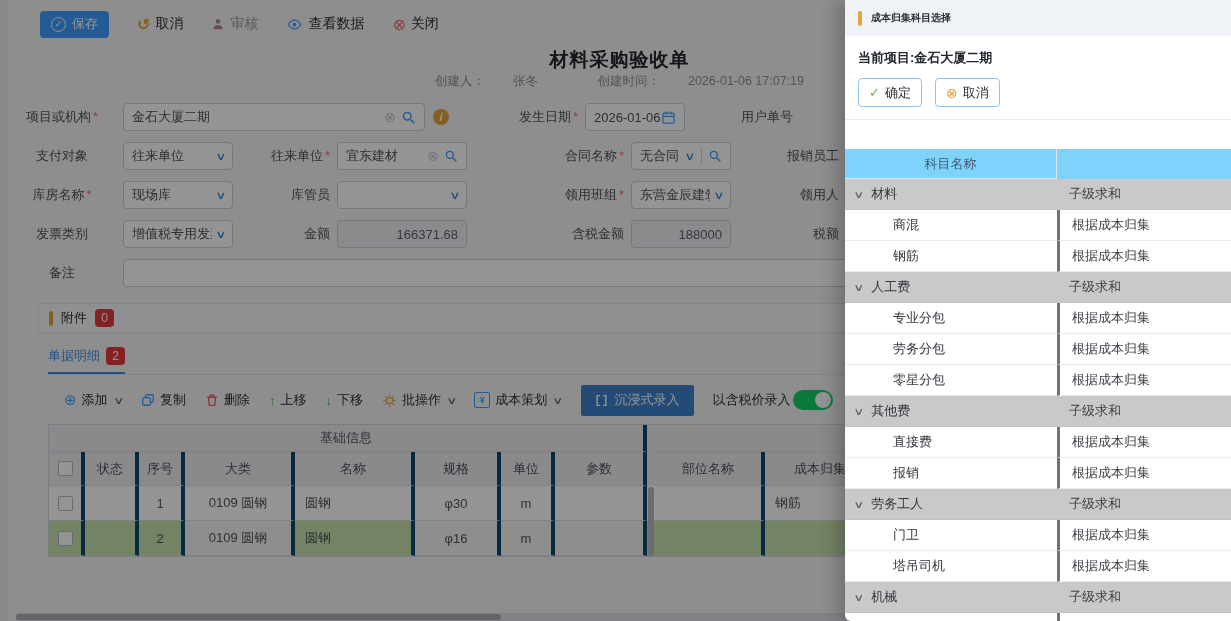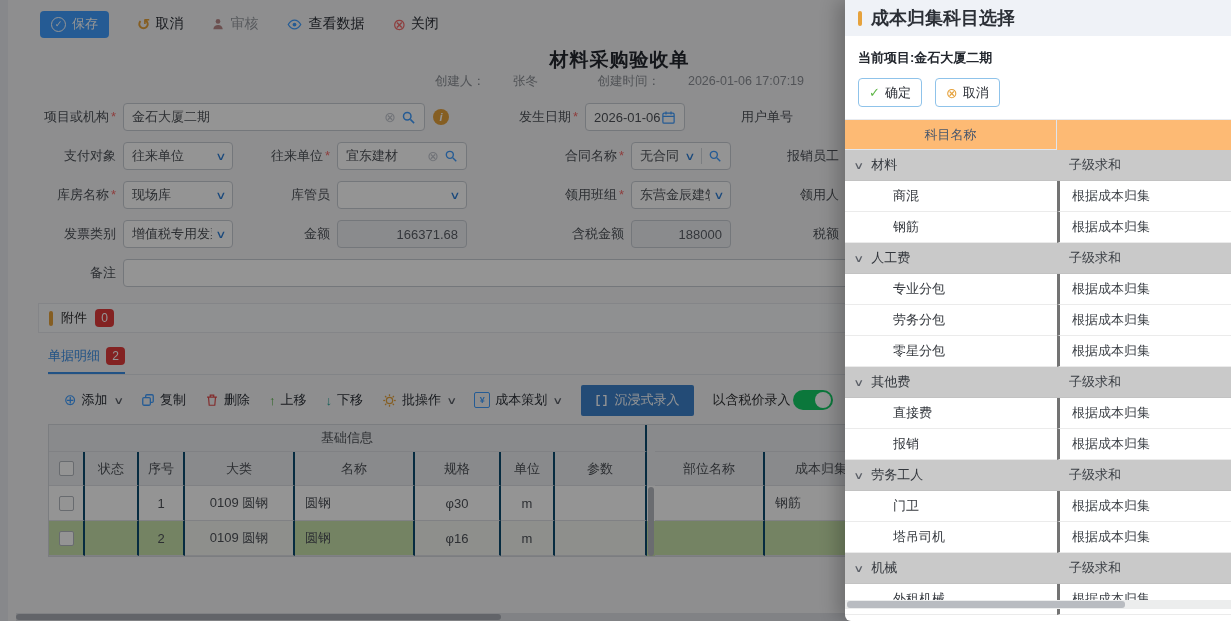--- a/index.html
+++ b/index.html
@@ -20,21 +20,21 @@
   .tool-link.disabled{color:#9a9da3;}
 
   
   .doc-title{margin-top:8px;text-align:center;font-size:19px;font-weight:bold;color:#23272e;letter-spacing:1px;}
   .doc-sub{text-align:center;font-size:12.5px;color:#8d9096;}
   .doc-sub span{margin:0 14px;}
 
   
   .form{margin-top:13px;}
   .frow{display:flex;align-items:center;height:28px;margin-bottom:11px;}
-  .flabel{width:108px;text-align:right;padding-right:0;color:#4e5258;}
+  .flabel{width:108px;text-align:center;padding-right:0;color:#4e5258;}
   .flabel2{width:97px;text-align:right;color:#4e5258;}
   .flabelM{width:118px;text-align:right;color:#4e5258;padding-left:39px;}
   .flabelR{width:108px;text-align:right;color:#4e5258;}
   .req{color:#f56c6c;margin-left:2px;}
   .ctrl{height:28px;box-sizing:border-box;border:1px solid #c9cdd4;border-radius:4px;background:#fff;
         display:flex;align-items:center;padding:0 8px;color:#4e5258;margin-left:7px;overflow:hidden;white-space:nowrap;}
   .ctrl .val{overflow:hidden;text-overflow:clip;white-space:nowrap;}
   .ctrl.readonly{background:#eef0f3;justify-content:flex-end;color:#5a5e66;}
   .w345{width:302px;} .w110{width:110px;} .w130{width:130px;} .w100{width:100px;}
   .chev{margin-left:auto;color:#2f7fd6;font-size:11px;transform:scaleX(1.4);padding-left:4px;}
@@ -69,21 +69,21 @@
   .btn-immersive{display:flex;align-items:center;gap:7px;height:31px;padding:0 14px;background:#3d82cc;
                  color:#fff;border-radius:2px;cursor:pointer;}
   .toggle-wrap{display:flex;align-items:center;gap:2px;}
   .toggle{width:40px;height:20px;border-radius:10px;background:#13ce66;position:relative;cursor:pointer;}
   .toggle .knob{position:absolute;right:2px;top:2px;width:16px;height:16px;border-radius:50%;background:#fff;}
 
   
   .mtable{margin:8px 0 0 40px;width:856px;overflow:hidden;position:relative;
           border:1px solid #d4d7dc;background:#fff;}
   .mgrid{display:grid;grid-template-columns:36px 54px 46px 110px 120px 86px 54px 92px 8px 110px 140px;}
-  .mcell{box-sizing:border-box;border-right:2px solid #0c4a6e;border-bottom:1px solid #dddfe4;
+  .mcell{box-sizing:border-box;border-right:4px solid #0c4a6e;border-bottom:1px solid #dddfe4;
          display:flex;align-items:center;justify-content:center;color:#4e5258;overflow:hidden;white-space:nowrap;}
   .mcell.left{justify-content:flex-start;padding-left:10px;}
   .ghead .mcell{height:27px;background:#eceef1;color:#4e5258;}
   .chead .mcell{height:34px;background:#eceef1;}
   .drow .mcell{height:35px;background:#fff;}
   .drow.sel .mcell{background:#c8e2ab;}
   .drow.sel .mcell.edit{background:#f4f6f2;}
   .trow-total .mcell{height:25px;background:#fff;border-bottom:none;color:#5a5e66;}
   .gutter{background:#e4e6ea;border-right:none !important;border-bottom:none !important;}
   .cb{width:13px;height:13px;border:1px solid #b4b8bf;border-radius:2px;background:#fff;}
@@ -93,30 +93,30 @@
   .h-scroll{position:absolute;left:8px;bottom:0;width:837px;height:8px;background:#dfe1e5;}
   .h-scroll .thumb{position:absolute;left:0;top:1px;height:6px;width:58%;background:#a9adb5;border-radius:3px;}
 
   
   .dim{position:absolute;inset:0;background:rgba(0,0,0,0.42);z-index:20;}
 
   
   .panel{position:absolute;top:0;right:0;width:386px;height:621px;background:#fff;z-index:30;
          box-shadow:-8px 0 18px rgba(0,0,0,0.22);border-bottom-left-radius:6px;}
   .panel-header{height:36px;background:#eff2f7;display:flex;align-items:center;gap:9px;padding:0 13px;}
-  .panel-title{font-size:18px;font-weight:bold;color:#2b2f36;}
+  .panel-title{font-size:10px;font-weight:bold;color:#2b2f36;}
   .current-proj{margin:13px 13px 0;font-weight:bold;font-size:13px;color:#23272e;}
   .pbtns{display:flex;gap:13px;margin:11px 13px 0;}
   .pbtn{display:flex;align-items:center;gap:5px;height:27px;padding:0 10px;border:1px solid #8fc3ea;
         border-radius:4px;background:#fff;color:#2b2f36;cursor:pointer;}
   .pbtn .ok{color:#5fb648;font-size:13px;font-weight:bold;}
   .pbtn .no{color:#e6a23c;font-size:14px;}
   .ptable{margin-top:12px;border-top:1px solid #e8ebf0;position:relative;}
   .pgrid{display:grid;grid-template-columns:212px 1fr;}
-  .phead{height:30px;background:#fdba74;}
+  .phead{height:30px;background:#7dd3fc;margin-top:29px;}
   .phead .pc{display:flex;align-items:center;justify-content:center;color:#46566c;border-bottom:1px solid #e2e7ef;}
   .phead .pc:first-child{border-right:1px solid #dfe5ee;}
   .prow{height:31px;}
   .prow .pc{display:flex;align-items:center;color:#33373d;border-bottom:1px solid #ebebeb;overflow:hidden;white-space:nowrap;}
   .prow .pc.basis{padding-left:12px;border-left:3px solid #737373;color:#3c4046;}
   .prow.group .pc{background:#c9c9c9;border-bottom:1px solid #c2c2c2;}
   .prow.group .pc.basis{border-left:none;}
   .prow .name-child{padding-left:48px;}
   .prow .name-group{padding-left:10px;display:flex;align-items:center;gap:9px;}
   .pchev{font-size:10px;color:#5a5e66;transform:scaleX(1.5);}

